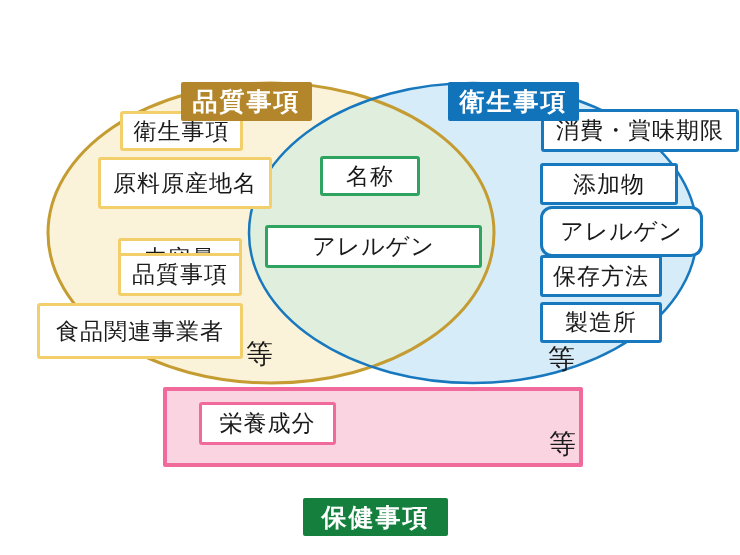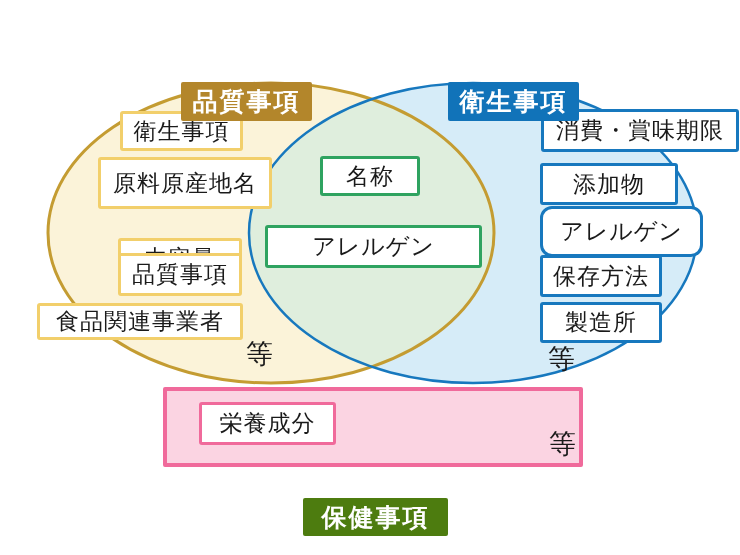--- a/index.html
+++ b/index.html
@@ -9,37 +9,37 @@
   }
   #venn-layer { position:absolute; left:0; top:0; }
 
   .hdr {
     position:absolute; display:flex; align-items:center; justify-content:center;
     color:#ffffff; font-weight:bold; font-size:25px; letter-spacing:2px;
     border-radius:2px; z-index:3;margin-top:30px;
   }
   .hdr-quality { left:181px; top:52px; width:131px; height:39px; background:#B3862B; }
   .hdr-hygiene { left:448px; top:52px; width:131px; height:39px; background:#1173B9; }
-  .hdr-health  { left:303px; top:468px; width:145px; height:38px; background:#4d7c0f; }
+  .hdr-health  { left:303px; top:468px; width:145px; height:38px; background:#15803d; }
 
   .box {
     position:absolute; display:flex; align-items:center; justify-content:center;
     background:#ffffff; color:#1a1a1a; font-size:23px; letter-spacing:1px;
     box-sizing:border-box; border-radius:3px; z-index:2; white-space:nowrap;
   }
   .box-q { border:3px solid #F2CF6B; }
   .box-s { border:3px solid #2FA360; }
   .box-h { border:3px solid #1778BE;margin-left:29px; }
   .box-p { border:3px solid #F06A9B; }
 
   .q1 { left:120px; top:111px; width:123px; height:40px; }
   .q2 { left:50px;  top:157px; width:174px; height:52px;margin-left:48px; }
   .q3 { left:118px; top:203px; width:124px; height:41px;margin-top:35px; }
   .q4 { left:118px; top:253px; width:124px; height:43px; }
-  .q5 { left:37px;  top:303px; width:206px; height:37px; }
+  .q5 { left:37px;  top:303px; width:206px; height:56px; }
 
   .s1 { left:320px; top:156px; width:100px; height:40px; }
   .s2 { left:265px; top:225px; width:217px; height:43px; }
 
   .h1 { left:512px; top:109px; width:198px; height:43px; }
   .h2 { left:511px; top:163px; width:138px; height:42px; }
   .h3 { left:511px; top:206px; width:163px; height:51px;border-radius:12px; }
   .h4 { left:511px; top:255px; width:122px; height:42px; }
   .h5 { left:511px; top:302px; width:122px; height:41px; }
 

